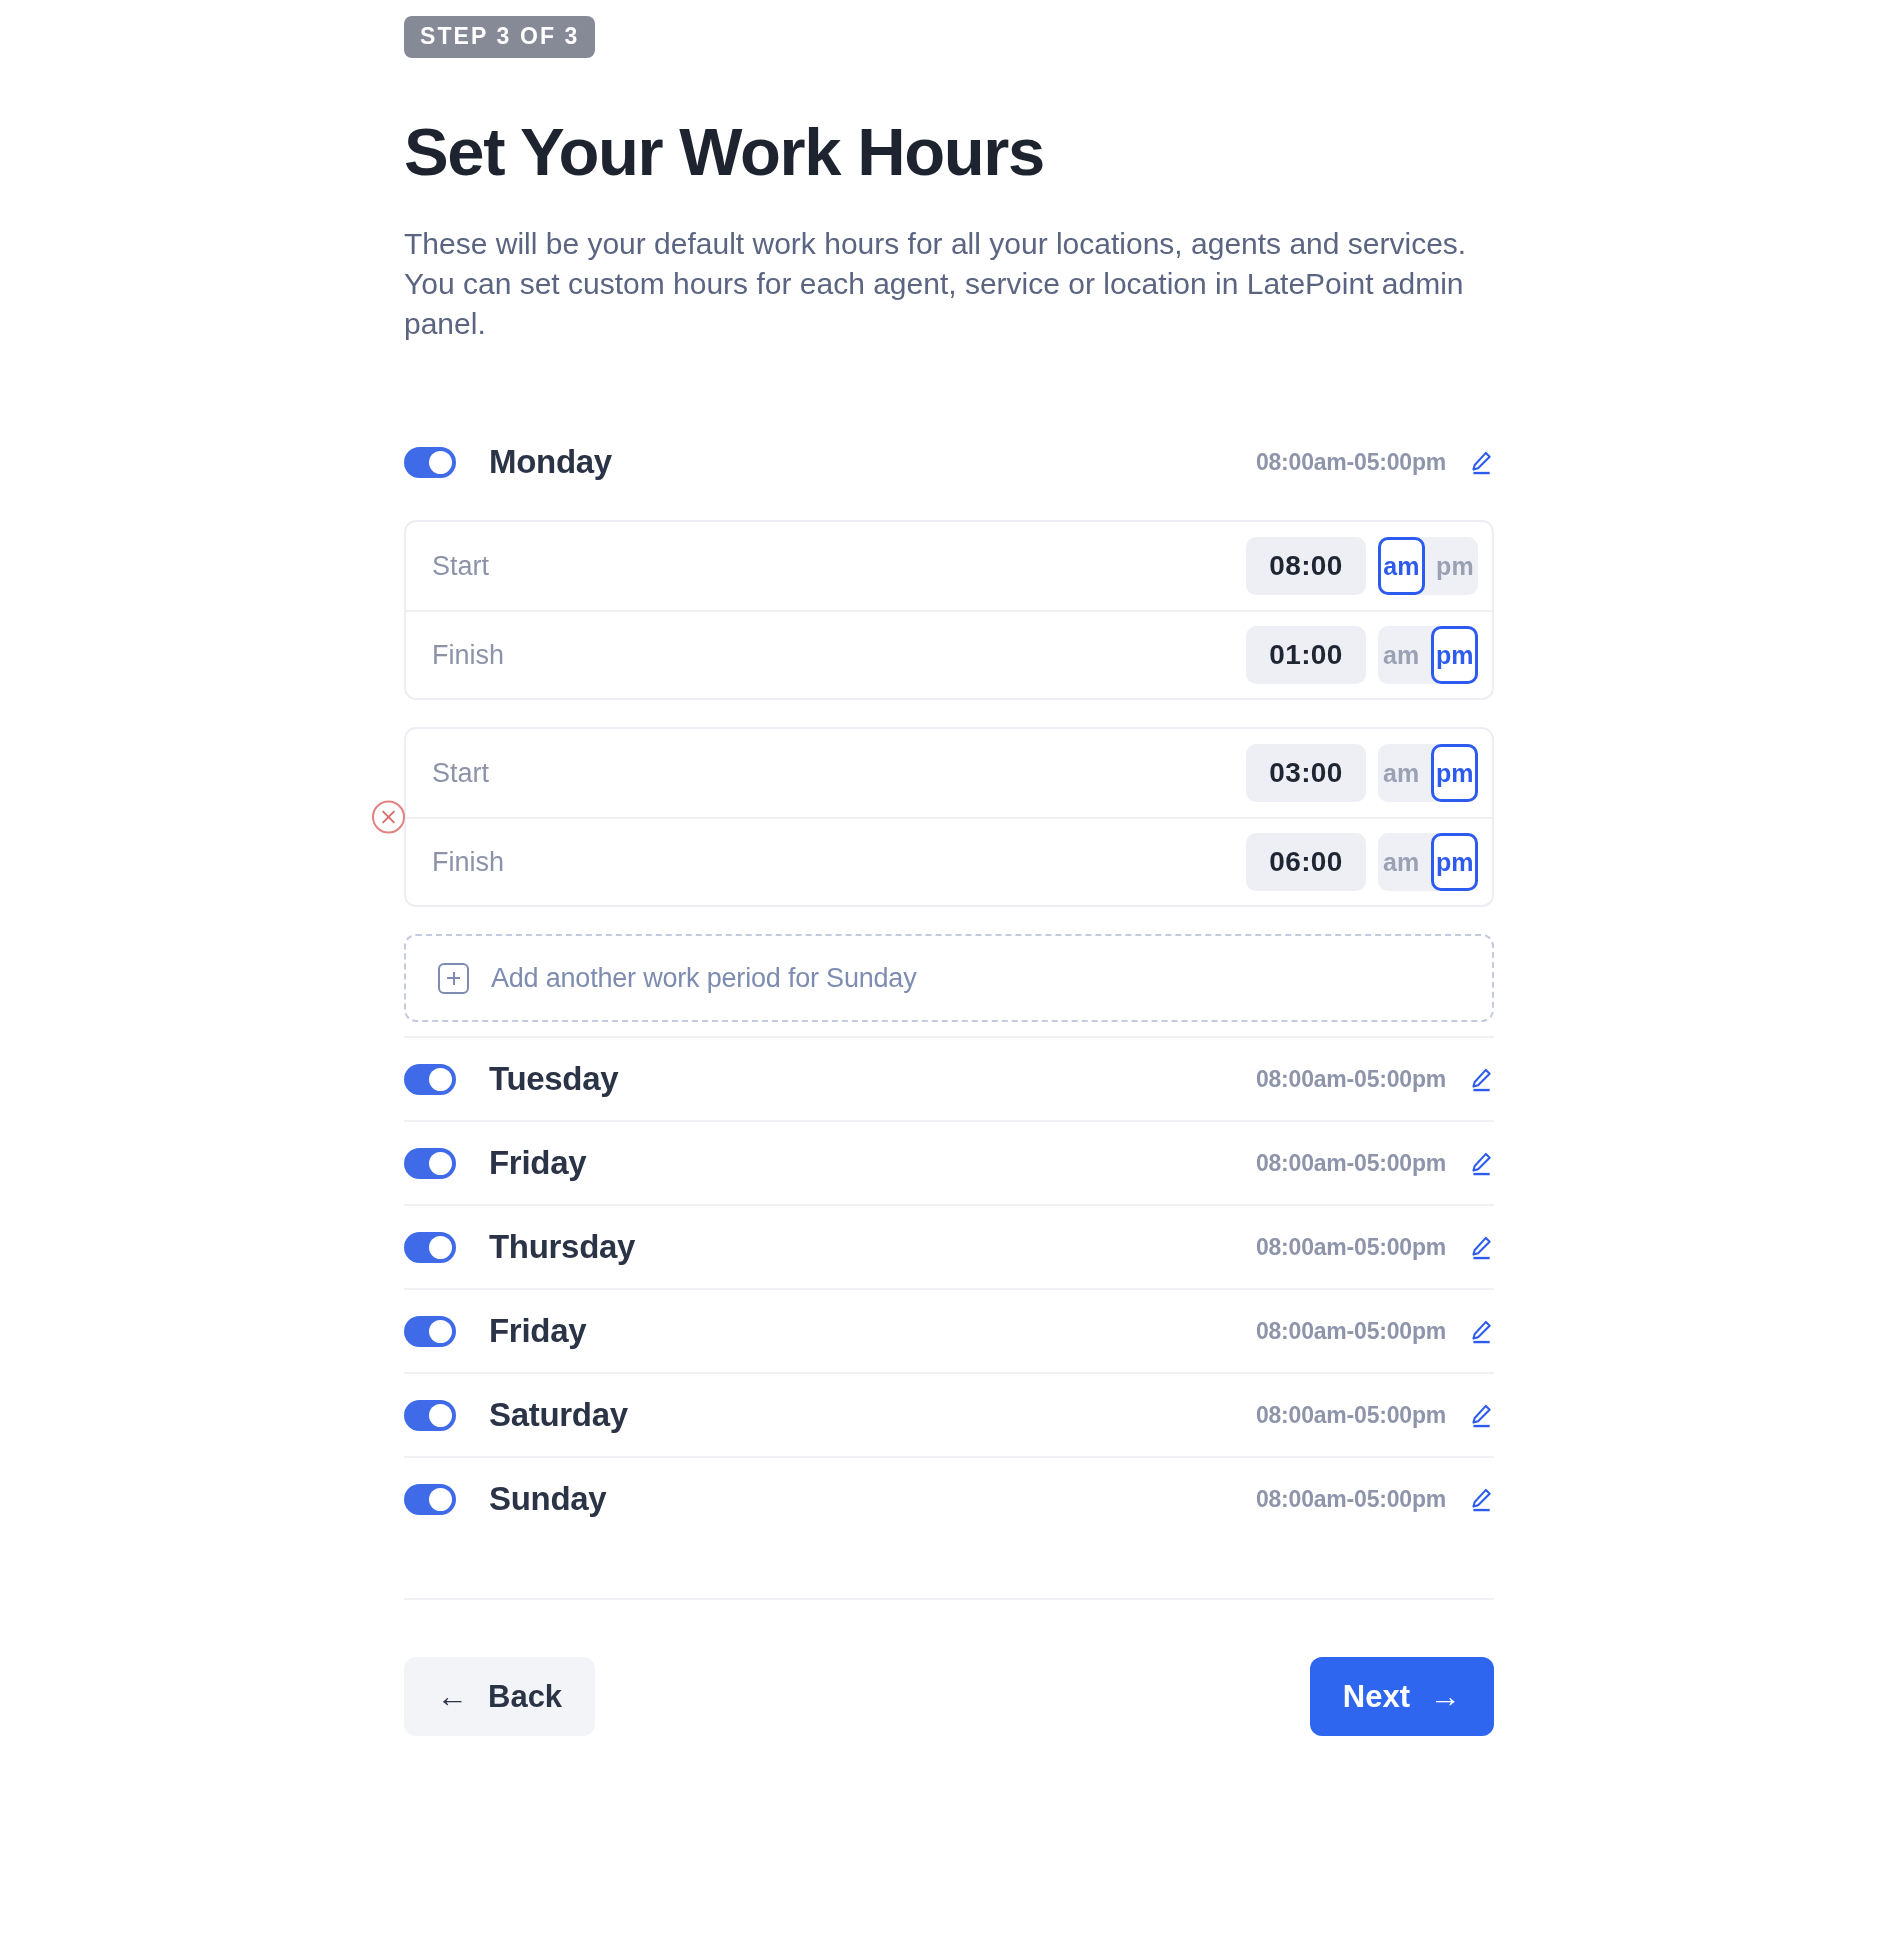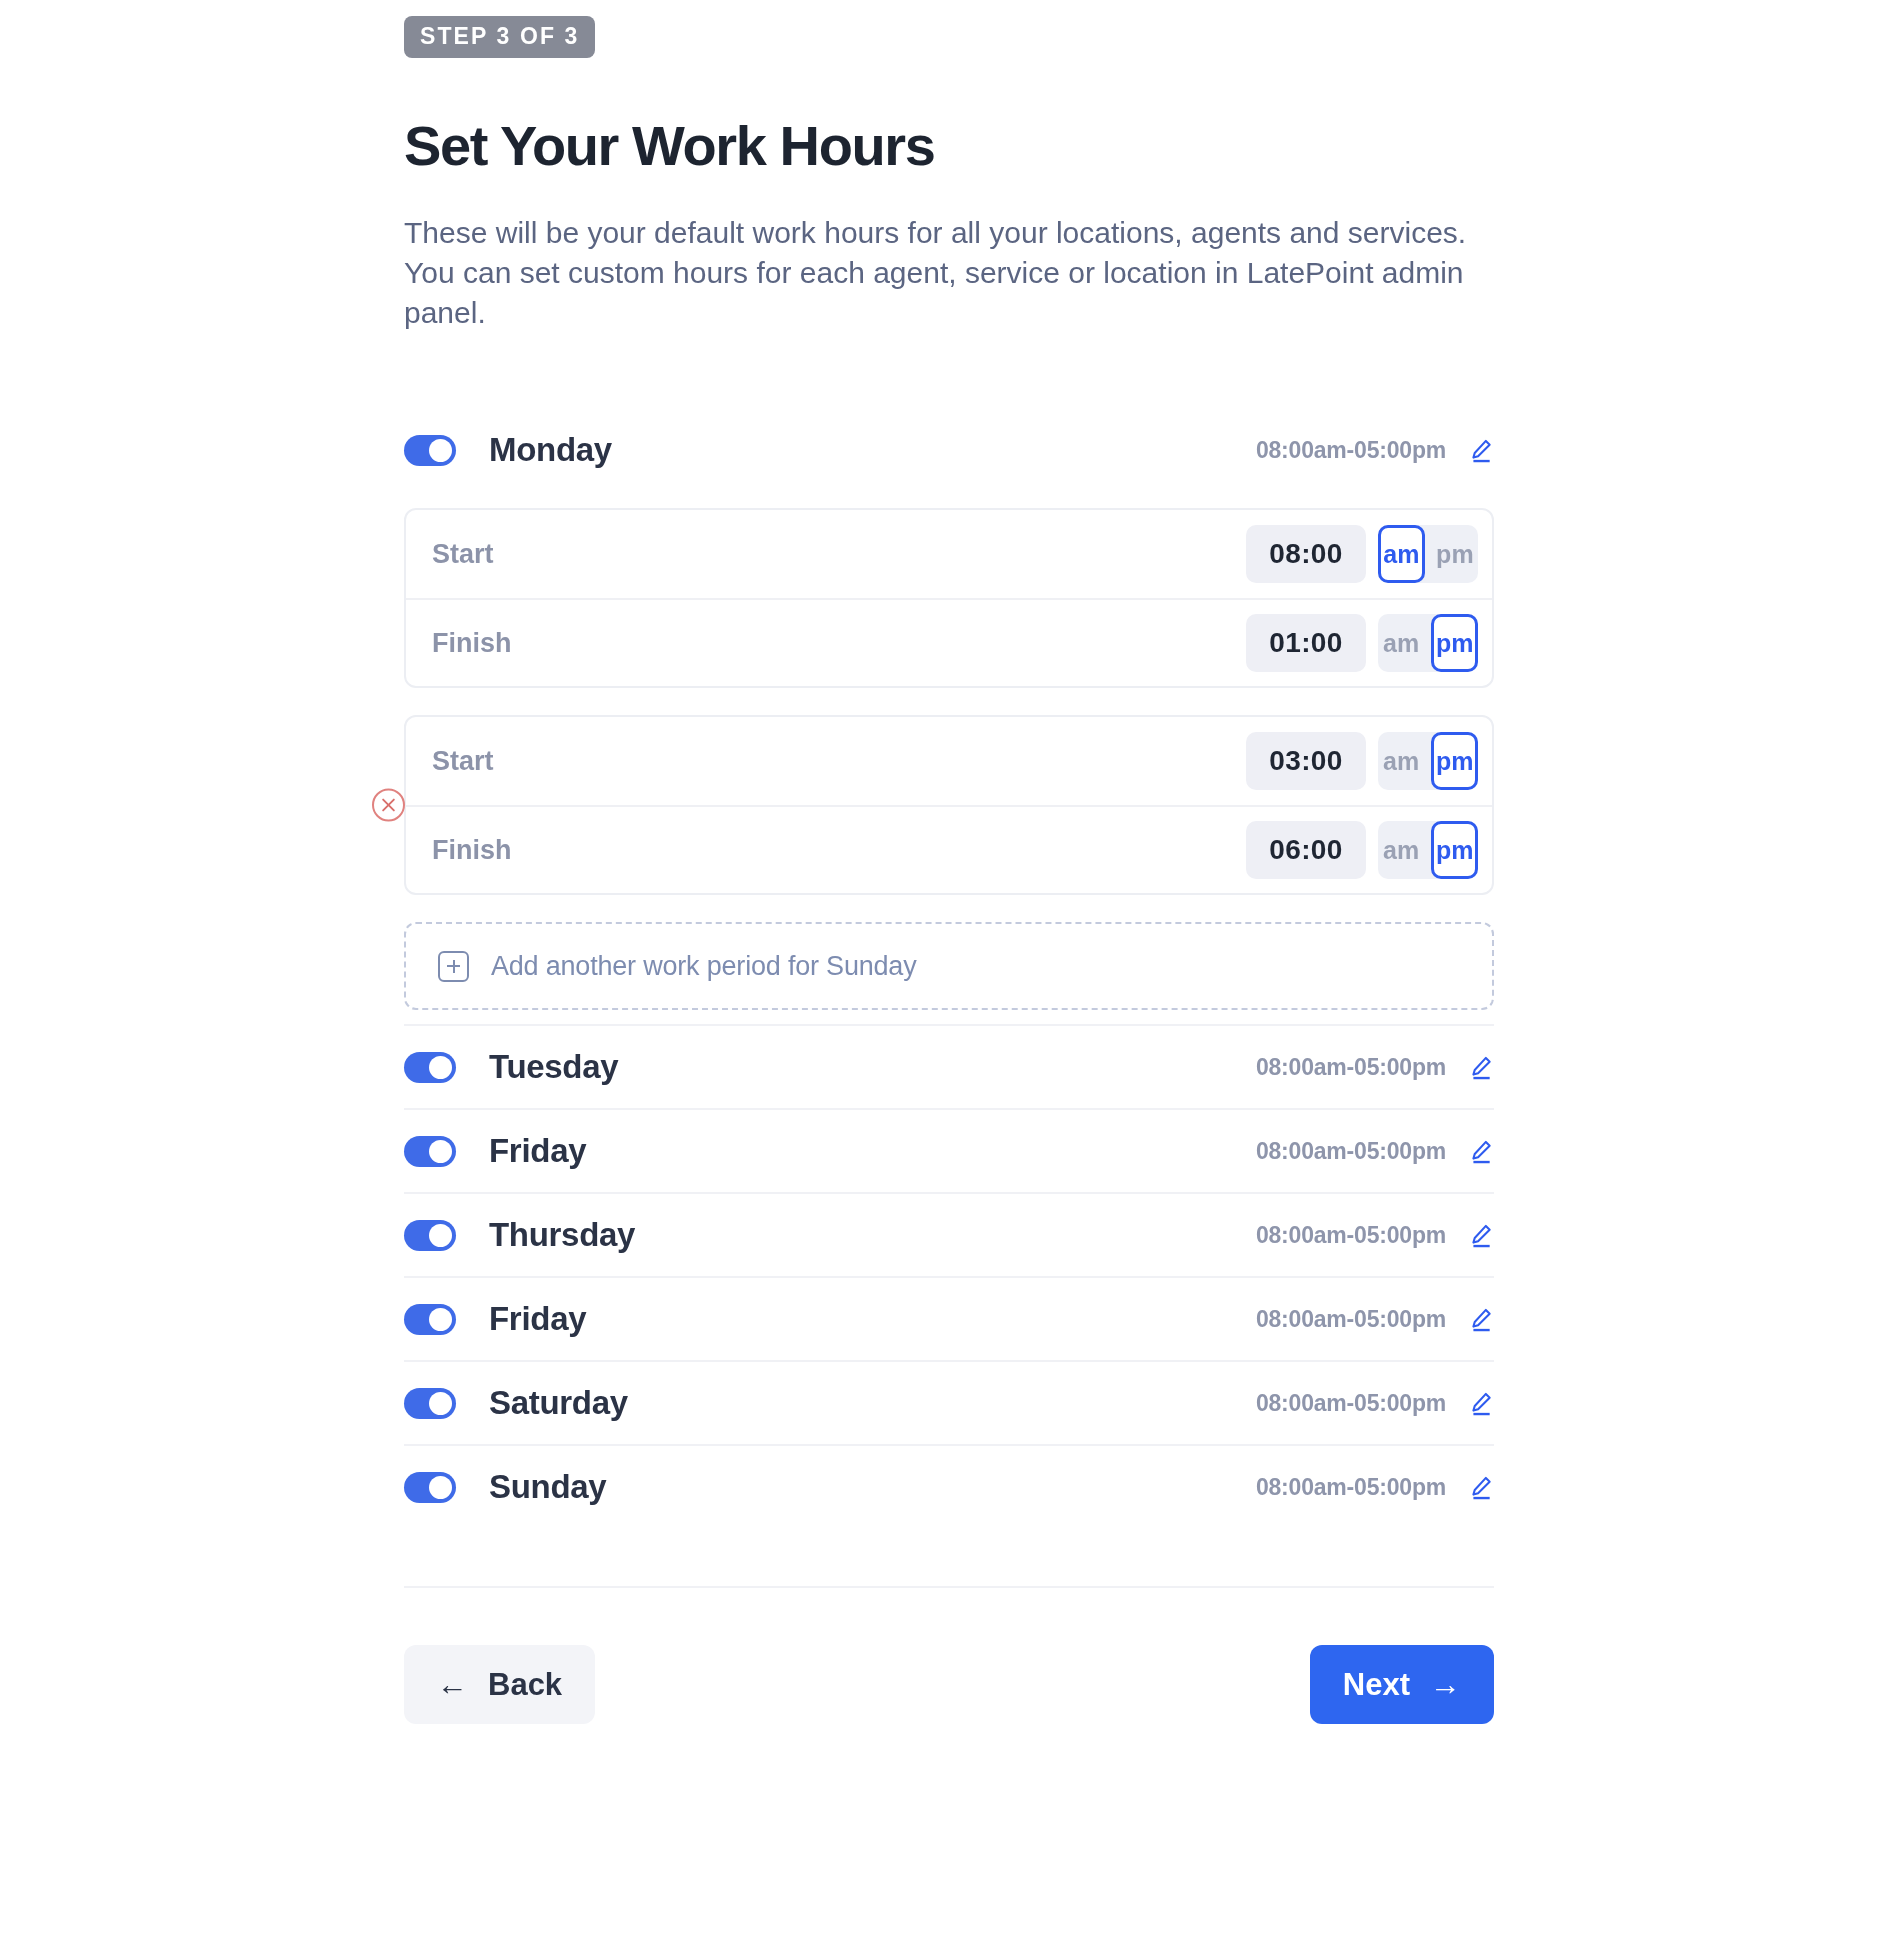--- a/index.html
+++ b/index.html
@@ -41,21 +41,21 @@
     font-weight: 700;
     letter-spacing: 2.1px;
     padding: 9px 16px 10px 16px;
     border-radius: 8px;
     line-height: 1;
   }
 
   
   .title {
     margin-top: 59px;
-    font-size: 56px;
+    font-size: 67px;
     line-height: 1.05;
     font-weight: 700;
     letter-spacing: -1.4px;
     color: #1d2430;
   }
 
   .subtitle {
     margin-top: 37px;
     font-size: 30px;
     line-height: 1.33;
@@ -142,21 +142,21 @@
     display: flex;
     align-items: center;
     height: 88px;
     padding: 0 14px 0 26px;
   }
   .period-line + .period-line { border-top: 2px solid #eff0f4; }
 
   .period-label {
     font-size: 27px;
     color: #8c93a9;
-    font-weight: 700;
+    font-weight: 400;
   }
 
   .period-controls {
     margin-left: auto;
     display: flex;
     align-items: center;
     gap: 12px;
   }
 
   .time-box {

